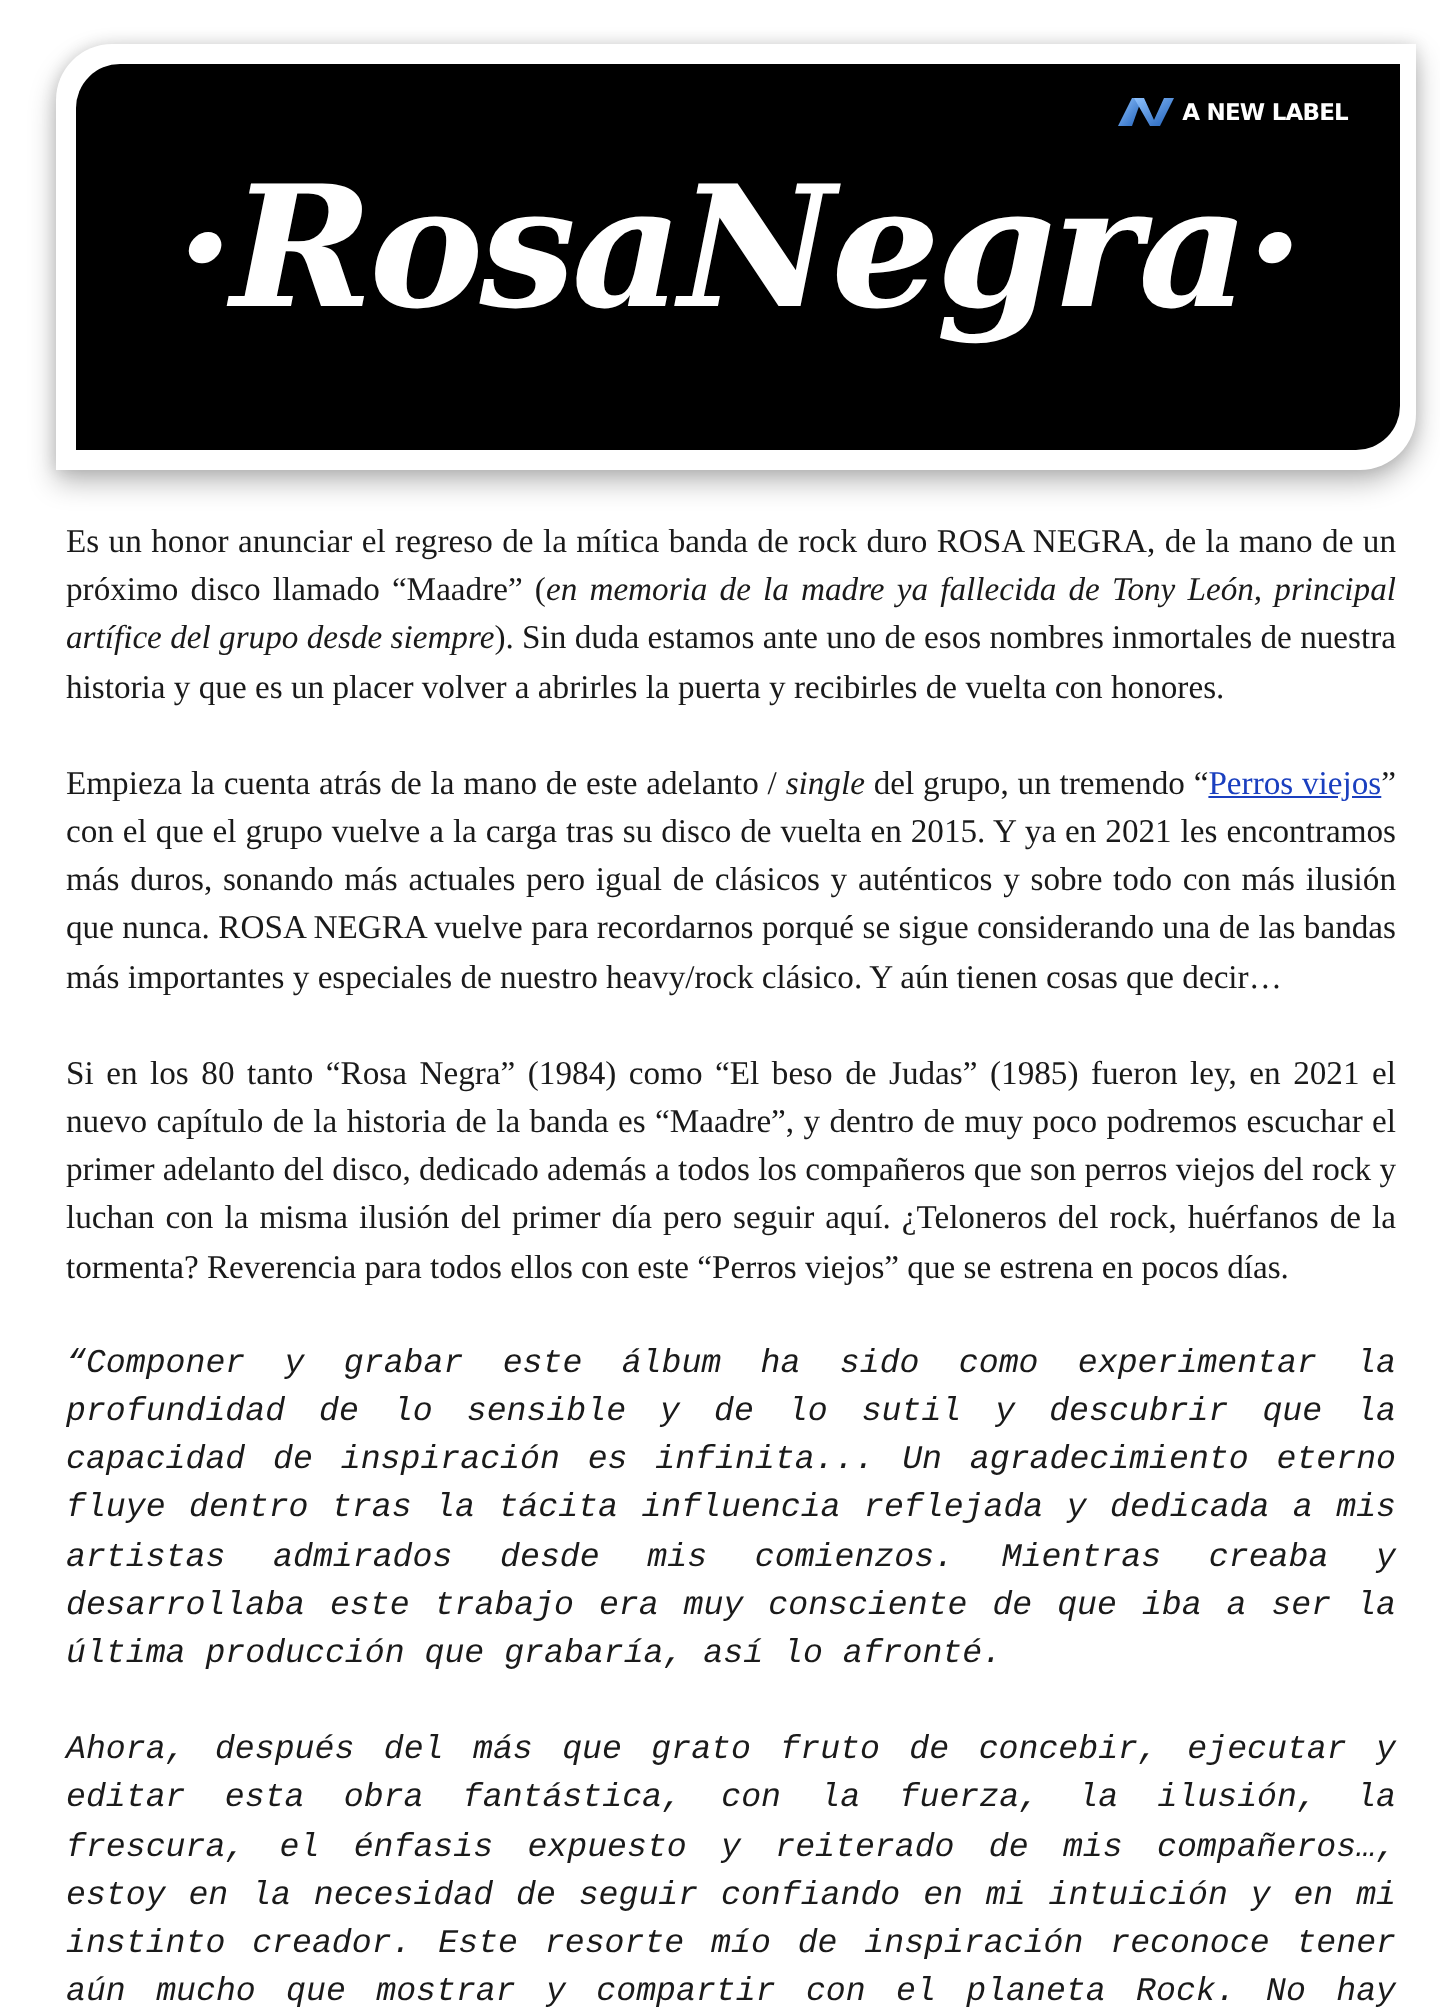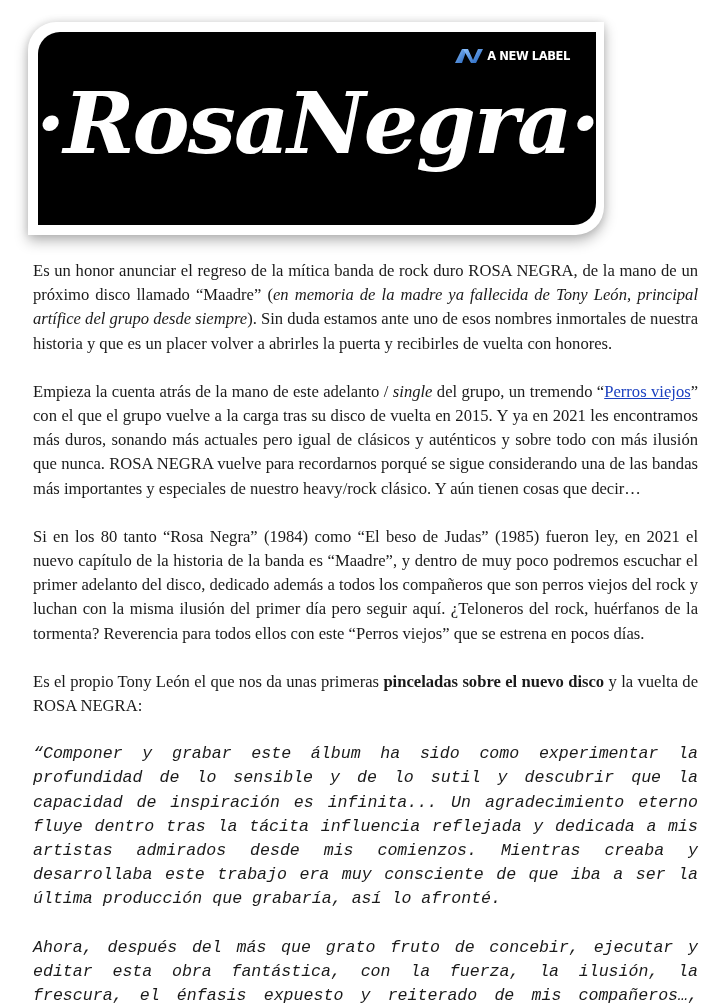--- a/index.html
+++ b/index.html
@@ -2,21 +2,21 @@
 <html><head>
   <meta charset="utf-8">
   <style>
     html, body { margin: 0; padding: 0; background: #ffffff; }
     body {
       width: 720px; height: 1004px; overflow: hidden; position: relative;
       font-family: "Liberation Serif", "DejaVu Serif", serif;
       color: #1a1a1a;
     }
     .banner-frame {
-      position: absolute; left: 28px; top: 22px; width: 576px; height: 213px;
+      position: absolute; left: 28px; top: 22px; width: 680px; height: 213px;
       background: #ffffff;
       border-radius: 28px 0 28px 0;
       box-shadow: 0 6px 14px rgba(0,0,0,0.28), 0 0 8px rgba(0,0,0,0.12);
     }
     .banner {
       position: absolute; left: 10px; top: 10px; right: 8px; bottom: 10px;
       background: #000000;
       border-radius: 22px 0 22px 0;
       overflow: hidden;
     }
@@ -74,18 +74,15 @@
 </div>
 
 <div class="content">
   <p>
     <span>Es un honor anunciar el regreso de la mítica banda de rock duro ROSA NEGRA, de la mano de un próximo disco llamado “Maadre” (</span><em>en memoria de la madre ya fallecida de Tony León, principal artífice del grupo desde siempre</em><span>). Sin duda estamos ante uno de esos nombres inmortales de nuestra historia y que es un placer volver a abrirles la puerta y recibirles de vuelta con honores.</span>
   </p>
   <p>
     <span>Empieza la cuenta atrás de la mano de este adelanto / </span><em>single</em><span> del grupo, un tremendo “</span><a href="#">Perros viejos</a><span>” con el que el grupo vuelve a la carga tras su disco de vuelta en 2015. Y ya en 2021 les encontramos más duros, sonando más actuales pero igual de clásicos y auténticos y sobre todo con más ilusión que nunca. ROSA NEGRA vuelve para recordarnos porqué se sigue considerando una de las bandas más importantes y especiales de nuestro heavy/rock clásico. Y aún tienen cosas que decir…</span>
   </p>
   <p>Si en los 80 tanto “Rosa Negra” (1984) como “El beso de Judas” (1985) fueron ley, en 2021 el nuevo capítulo de la historia de la banda es “Maadre”, y dentro de muy poco podremos escuchar el primer adelanto del disco, dedicado además a todos los compañeros que son perros viejos del rock y luchan con la misma ilusión del primer día pero seguir aquí. ¿Teloneros del rock, huérfanos de la tormenta? Reverencia para todos ellos con este “Perros viejos” que se estrena en pocos días.</p>
-  <p>
-    <span>Es el propio Tony León el que nos da unas primeras </span><strong>pinceladas sobre el nuevo disco</strong><span> y la vuelta de ROSA NEGRA:</span>
-  </p>
   <p class="quote">“Componer y grabar este álbum ha sido como experimentar la profundidad de lo sensible y de lo sutil y descubrir que la capacidad de inspiración es infinita... Un agradecimiento eterno fluye dentro tras la tácita influencia reflejada y dedicada a mis artistas admirados desde mis comienzos. Mientras creaba y desarrollaba este trabajo era muy consciente de que iba a ser la última producción que grabaría, así lo afronté.</p>
   <p class="quote">Ahora, después del más que grato fruto de concebir, ejecutar y editar esta obra fantástica, con la fuerza, la ilusión, la frescura, el énfasis expuesto y reiterado de mis compañeros…, estoy en la necesidad de seguir confiando en mi intuición y en mi instinto creador. Este resorte mío de inspiración reconoce tener aún mucho que mostrar y compartir con el planeta Rock. No hay tregua, en el camino volveremos a encontrarnos”.</p>
 </div>
 
 </body></html>

